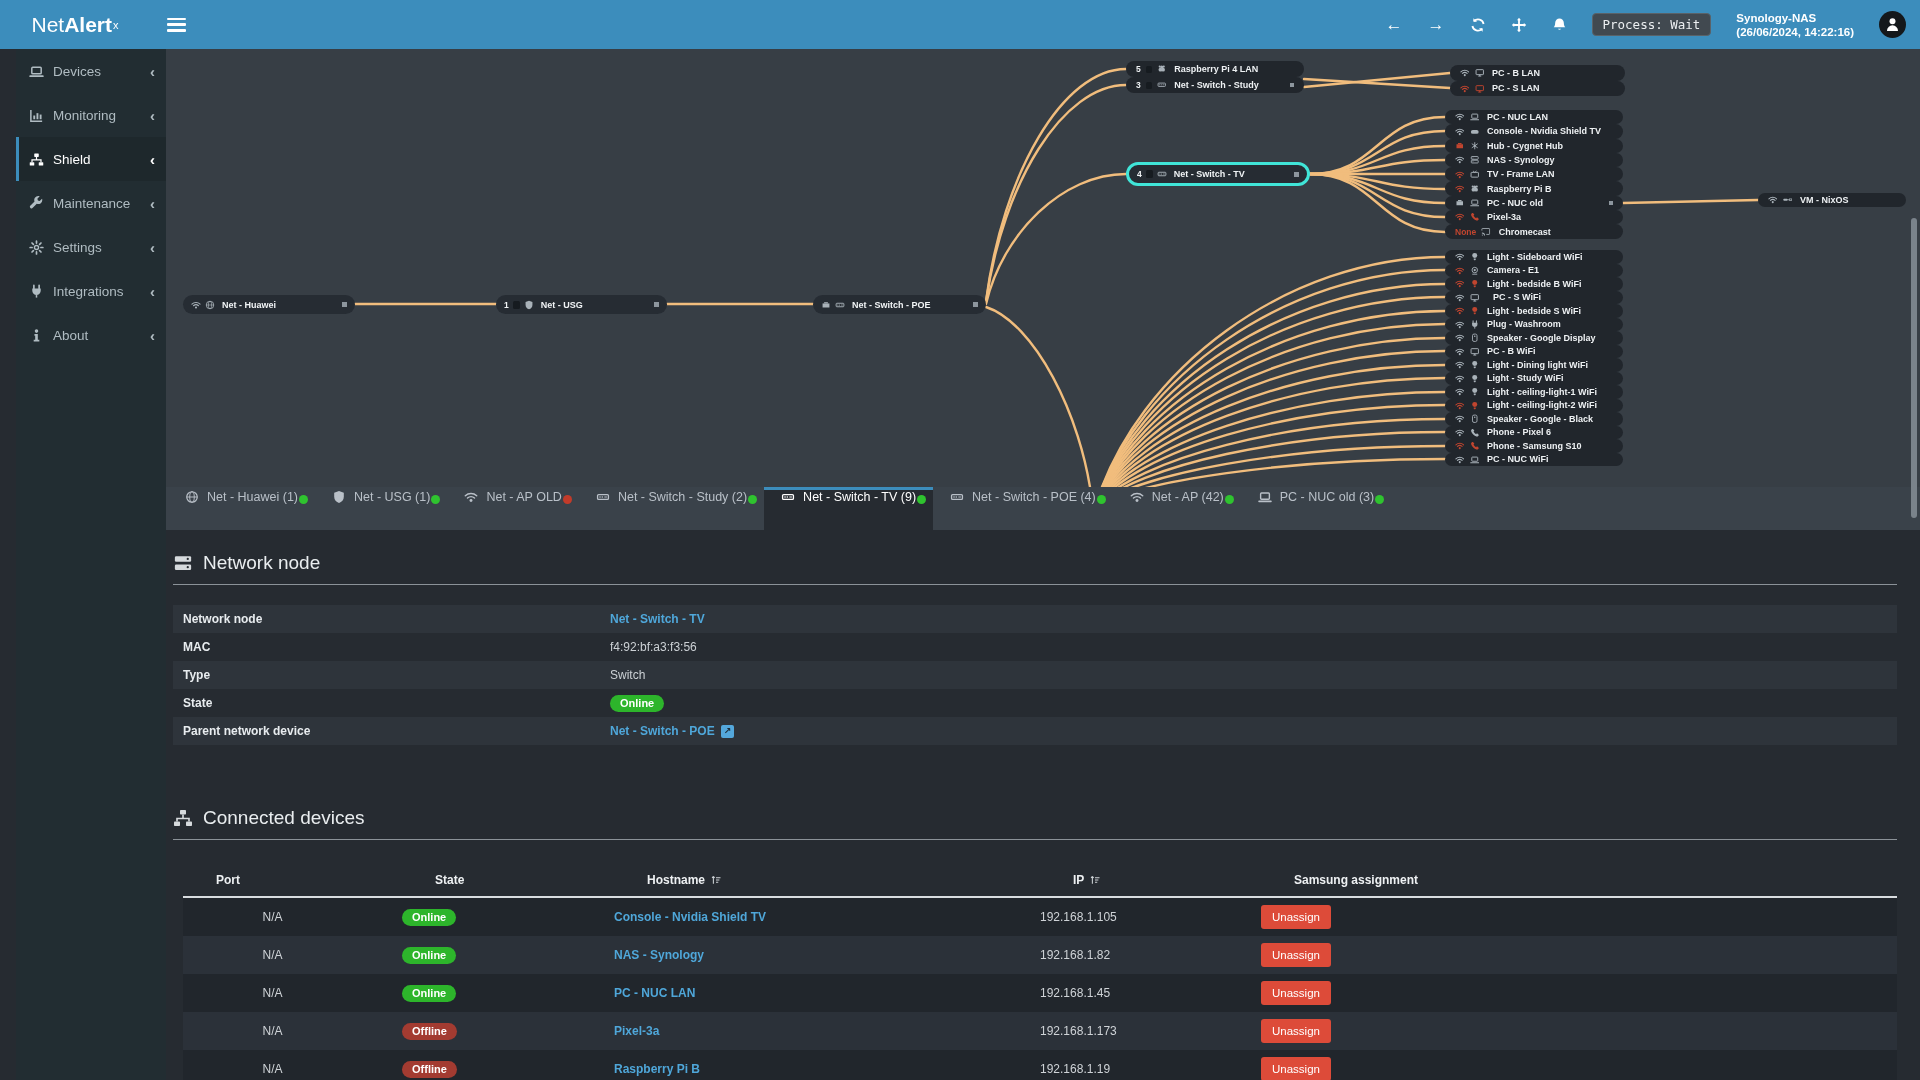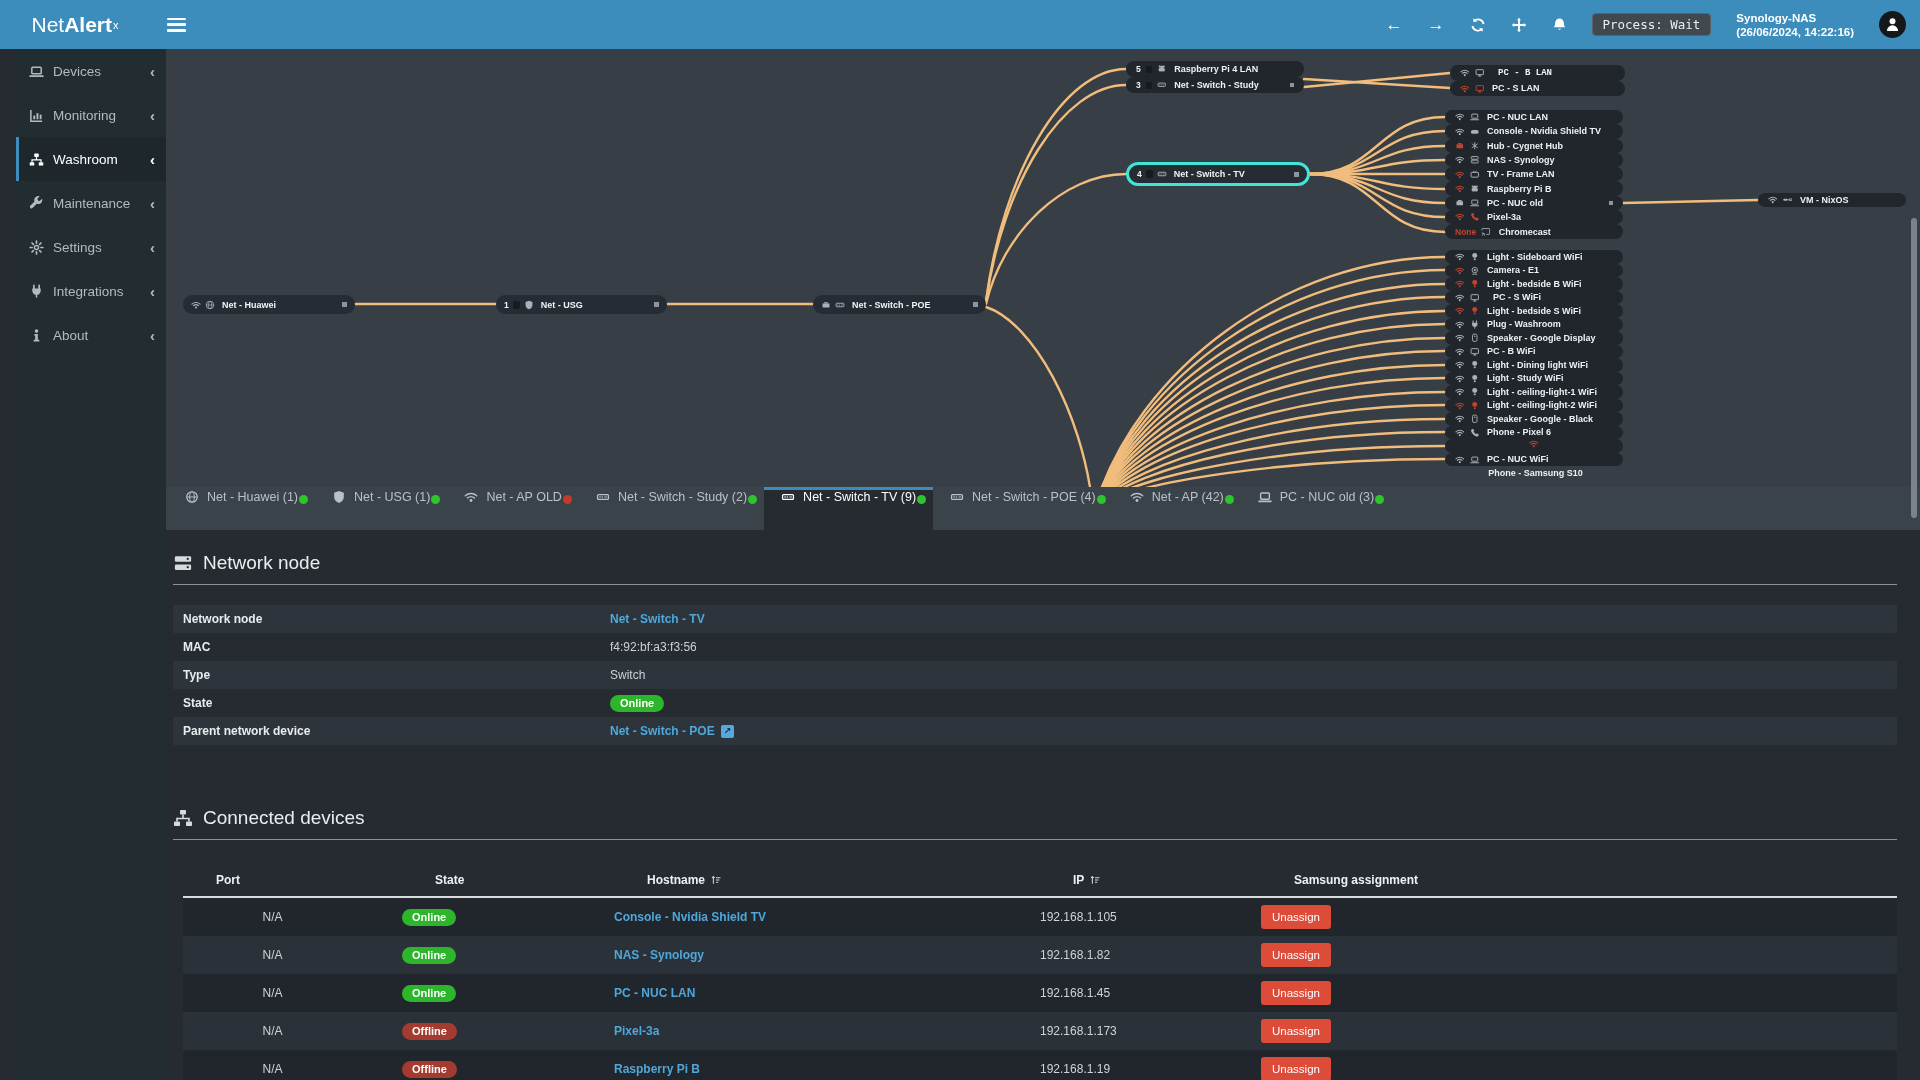--- a/index.html
+++ b/index.html
@@ -291,21 +291,21 @@
         <svg class="icn">
           <use href="#i-chart"></use>
         </svg>
         <span>Monitoring</span>
         <span class="chev">‹</span>
       </div>
       <div class="side-item active">
         <svg class="icn">
           <use href="#i-sitemap"></use>
         </svg>
-        <span>Washroom</span>
+        <span>Shield</span>
         <span class="chev">‹</span>
       </div>
       <div class="side-item">
         <svg class="icn">
           <use href="#i-wrench"></use>
         </svg>
         <span>Maintenance</span>
         <span class="chev">‹</span>
       </div>
       <div class="side-item">
@@ -429,21 +429,21 @@
         </div>
       </div>
       <div class="cluster" style="left: 1300px; top: 16px; width: 175px;">
         <div class="crow" style="height: 15.5px;">
           <svg class="icn">
             <use href="#i-wifi"></use>
           </svg>
           <svg class="icn">
             <use href="#i-monitor"></use>
           </svg>
-          <span style="margin-left: 9px; font-family: Liberation Mono, monospace;">PC - B LAN</span>
+          <span style="margin-left: 3px;">PC - B LAN</span>
         </div>
         <div class="crow" style="height: 15.5px;">
           <svg class="icn off">
             <use href="#i-wifi"></use>
           </svg>
           <svg class="icn off">
             <use href="#i-monitor"></use>
           </svg>
           <span style="margin-left: 3px;">PC - S LAN</span>
         </div>
@@ -650,21 +650,21 @@
         </div>
         <div class="crow" style="height: 13.5px;">
           <svg class="icn">
             <use href="#i-wifi"></use>
           </svg>
           <svg class="icn">
             <use href="#i-phone"></use>
           </svg>
           <span style="margin-left: 3px;">Phone - Pixel 6</span>
         </div>
-        <div class="crow" style="height: 13.5px; flex-direction: column;">
+        <div class="crow" style="height: 13.5px;">
           <svg class="icn off">
             <use href="#i-wifi"></use>
           </svg>
           <svg class="icn off">
             <use href="#i-phone"></use>
           </svg>
           <span style="margin-left: 3px;">Phone - Samsung S10</span>
         </div>
         <div class="crow" style="height: 13.5px;">
           <svg class="icn">

